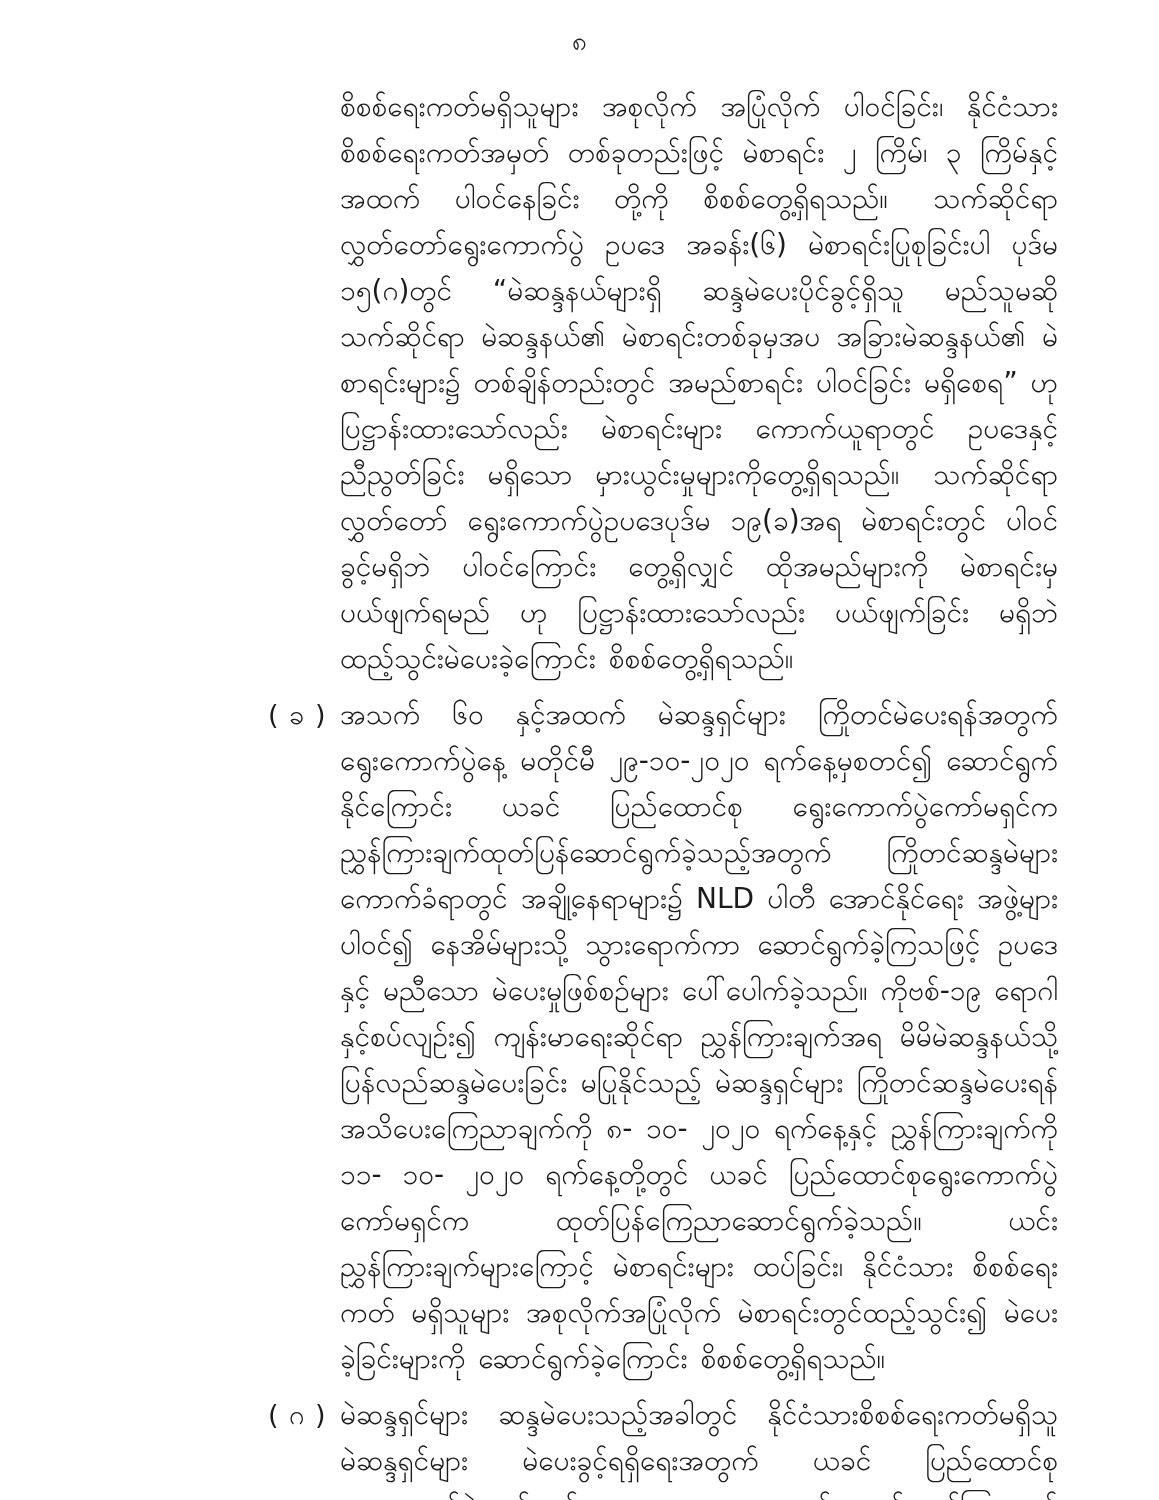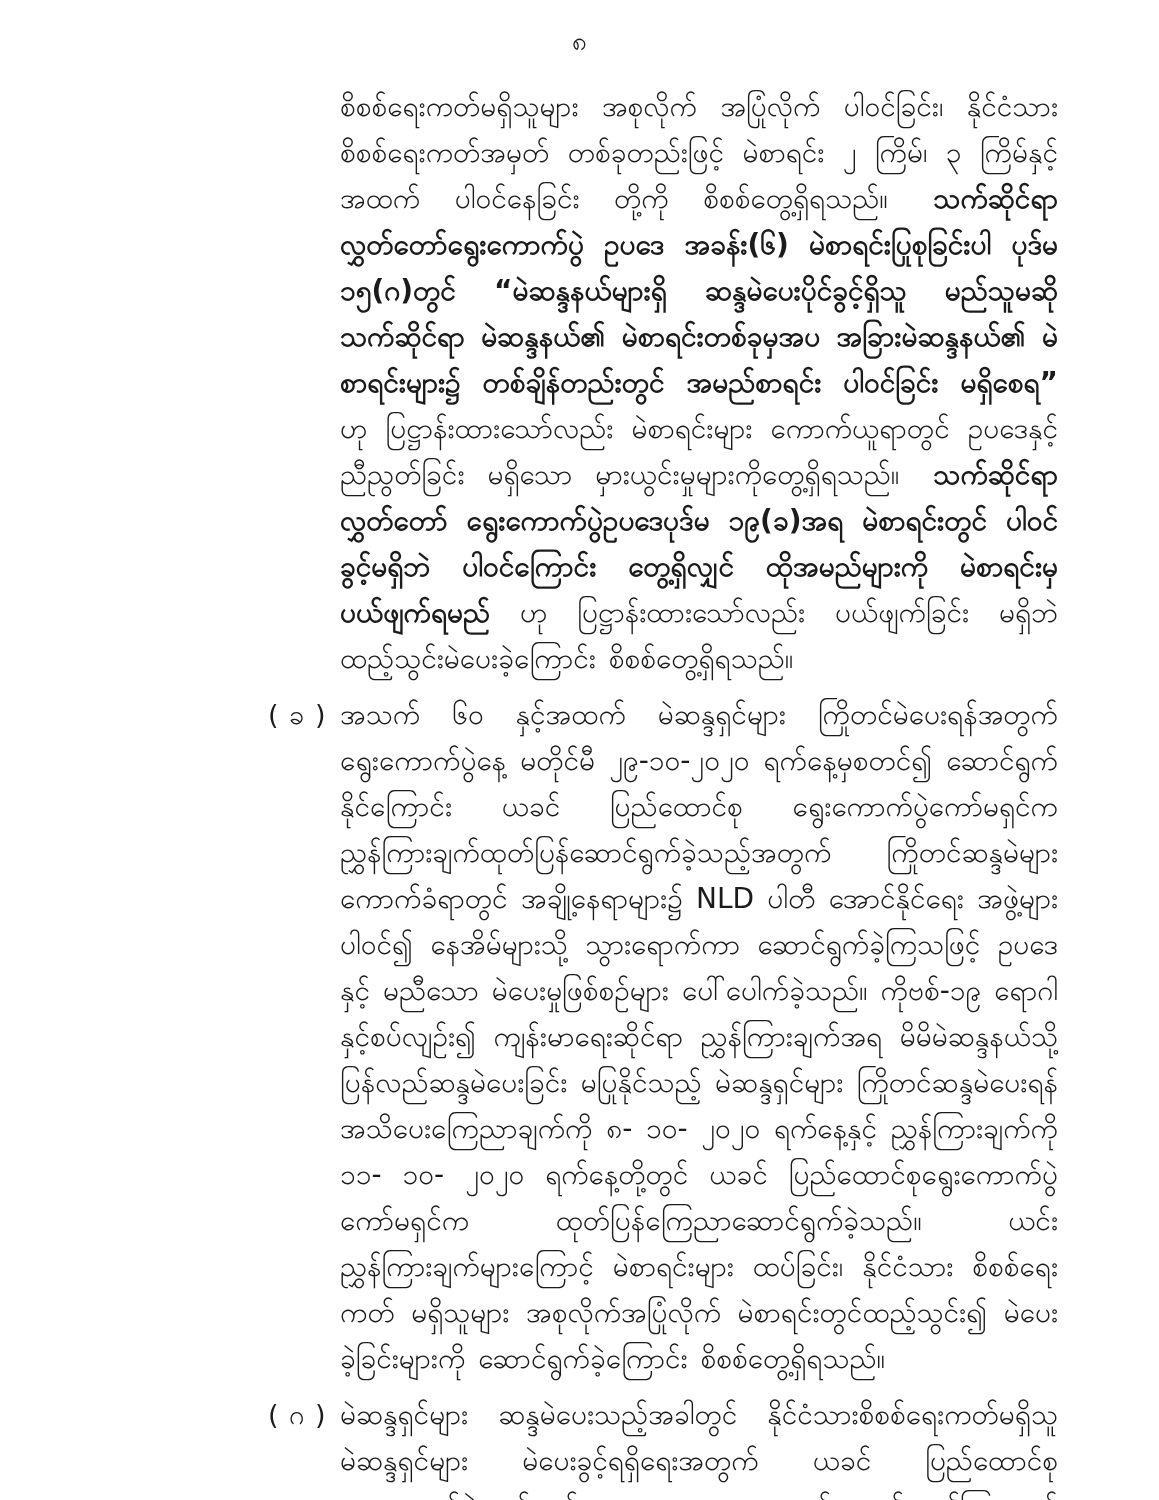--- a/index.html
+++ b/index.html
@@ -47,21 +47,21 @@
   }
   .para-text {
     flex: 1 1 auto;
     font-size: 28px;
     line-height: 46px;
     text-align: justify;
     text-justify: inter-word;
     word-spacing: 4px;
   }
   .seg { font-weight: normal; }
-  .seg.bold { font-weight: bold; margin-left: 11px; }
+  .seg.bold { font-weight: normal; margin-left: 11px; }
 </style>
 </head>
 <body style="background: rgb(255, 255, 255); color: rgb(27, 27, 27);">
 
 <div class="page">
   <div class="page-number">၈</div>
 
   <div class="doc-body">
 
   <div class="para-row">

